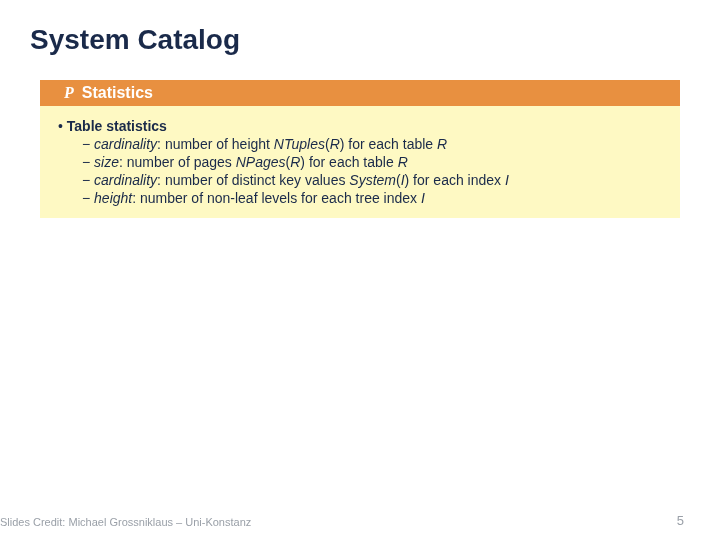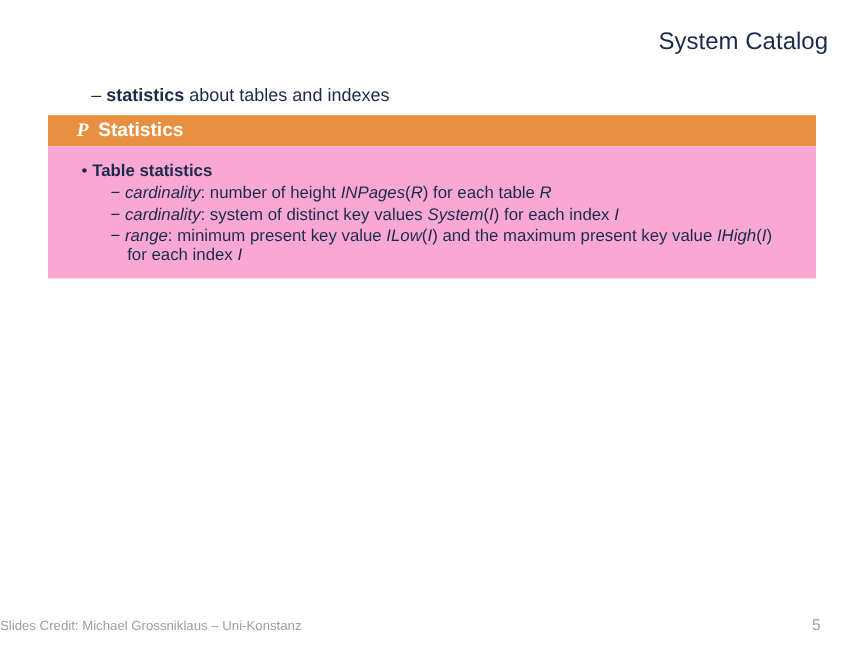--- a/index.html
+++ b/index.html
@@ -9,23 +9,23 @@
     height: 540px;
     font-family: Arial, Helvetica, sans-serif;
     color: #000;
     background: #fff;
     position: relative;
   }
   .slide {
     padding: 18px 30px 0 30px;
   }
   .title {
-    text-align: right;
-    font-size: 20px;
-    font-weight: normal;
+    text-align: left;
+    font-size: 28px;
+    font-weight: bold;
     color: #1a2a4a;
     margin: 6px 0 24px 0;
   }
   .bullet1 {
     font-size: 19px;
     color: #1a2a4a;
     margin: 0 0 8px 12px;
   }
   .bullet1::before {
     content: "• ";
@@ -48,23 +48,23 @@
     display: flex;
     align-items: center;
     gap: 8px;
   }
   .box-header-icon {
     font-family: "Times New Roman", serif;
     font-style: italic;
     display: inline-block;
   }
   .box-body {
-    background: #f9a8d4;
+    background: #fef9c3;
     margin: 0 10px 0 10px;
-    padding: 8px 18px 10px 28px;
+    padding: 8px 18px 10px 18px;
     font-size: 14px;
     color: #1a2a4a;
   }
   .bb1 {
     margin: 4px 0 2px 0;
   }
   .bb1::before {
     content: "• ";
   }
   .bb2 {
@@ -95,41 +95,39 @@
   i { }
 </style>
 </head>
 <body>
 
 <div class="slide">
 
   <div class="title">System Catalog</div>
 
 
-  <div class="bullet2">
-    <b>statistics</b><span> about tables and indexes</span>
-  </div>
 
   <div class="box-header">
     <span class="box-header-icon">P</span>
     <span>Statistics</span>
   </div>
 
   <div class="box-body">
 
     <div class="bb1"><b>Table statistics</b></div>
 
-    <div class="bb2"><i>cardinality</i><span>: number of height </span><i>INPages</i><span>(</span><i>R</i><span>) for each table </span><i>R</i></div>
+    <div class="bb2"><i>cardinality</i><span>: number of height </span><i>NTuples</i><span>(</span><i>R</i><span>) for each table </span><i>R</i></div>
+
+    <div class="bb2"><i>size</i><span>: number of pages </span><i>NPages</i><span>(</span><i>R</i><span>) for each table </span><i>R</i></div>
 
 
-
-    <div class="bb2"><i>cardinality</i><span>: system of distinct key values </span><i>System</i><span>(</span><i>I</i><span>) for each index </span><i>I</i></div>
+    <div class="bb2"><i>cardinality</i><span>: number of distinct key values </span><i>System</i><span>(</span><i>I</i><span>) for each index </span><i>I</i></div>
 
 
+    <div class="bb2"><i>height</i><span>: number of non-leaf levels for each tree index </span><i>I</i></div>
 
-    <div class="bb2"><i>range</i><span>: minimum present key value </span><i>ILow</i><span>(</span><i>I</i><span>) and the maximum present key value </span><i>IHigh</i><span>(</span><i>I</i><span>) for each index </span><i>I</i></div>
 
   </div>
 
 </div>
 
 <div class="footer">Slides Credit: Michael Grossniklaus – Uni-Konstanz</div>
 <div class="pagenum">5</div>
 
 </body></html>

